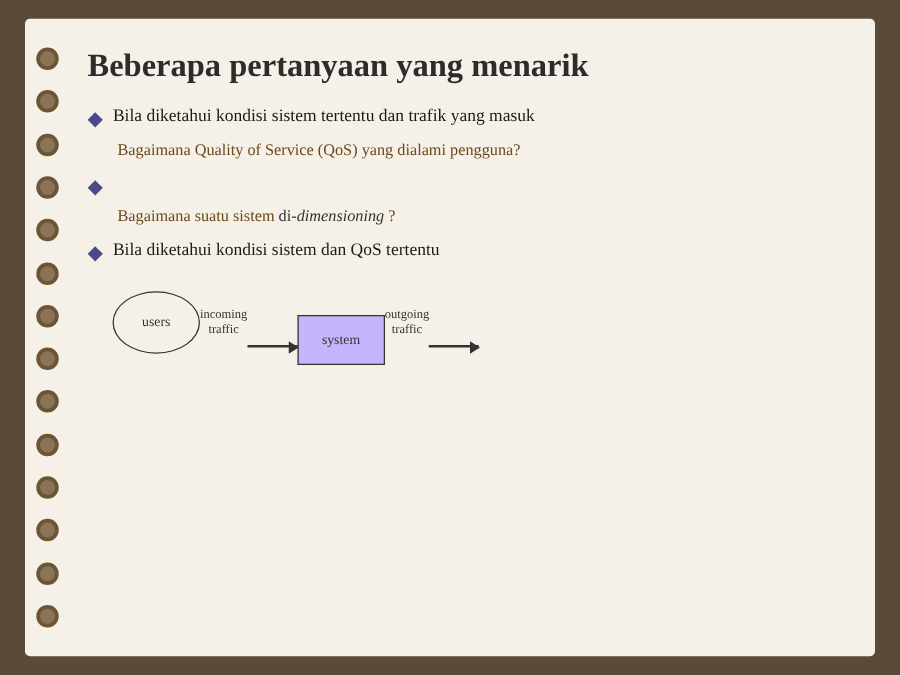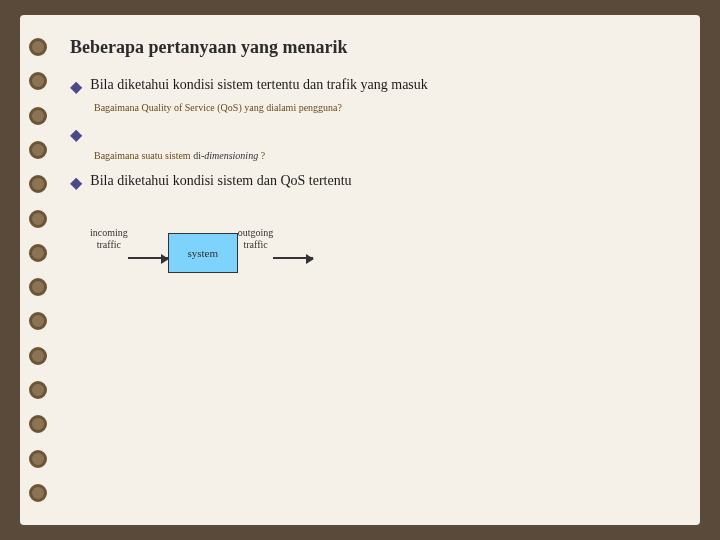--- a/index.html
+++ b/index.html
@@ -36,21 +36,21 @@
     }
     .spiral-ring {
       width: 18px;
       height: 18px;
       border-radius: 50%;
       background: #8b7355;
       border: 3px solid #6b5535;
       flex-shrink: 0;
     }
     .title {
-      font-size: 18px;
+      font-size: 26px;
       font-weight: bold;
       color: #2c2c2c;
       font-family: 'Times New Roman', serif;
       margin-bottom: 16px;
       line-height: 1.2;
     }
     .bullet-section {
       margin-bottom: 10px;
     }
     .bullet-main {
@@ -62,21 +62,21 @@
       line-height: 1.4;
     }
     .bullet-diamond {
       color: #4a4a8a;
       font-size: 16px;
       margin-right: 8px;
       flex-shrink: 0;
       margin-top: 1px;
     }
     .sub-text {
-      font-size: 10px;
+      font-size: 13px;
       color: #6b4a1a;
       margin-left: 24px;
       margin-bottom: 8px;
       font-style: normal;
     }
     .sub-text em {
       font-style: italic;
       margin-top: 18px;
     }
     .diagram-users {
@@ -103,21 +103,21 @@
       position: absolute;
       right: -1px;
       top: -5px;
       border-left: 8px solid #333;
       border-top: 5px solid transparent;
       border-bottom: 5px solid transparent;
     }
     .diagram-system {
       width: 70px;
       height: 40px;
-      background: #7dd3fc;
+      background: #c4b5fd;
       border: 1.5px solid #333;
       display: flex;
       align-items: center;
       justify-content: center;
       font-size: 11px;
       color: #333;
       margin-top: 28px;
     }
     .diagram-wrapper {
       display: flex;
@@ -193,20 +193,26 @@
 
   <div class="bullet-section">
     <div class="bullet-main">
       <span class="bullet-diamond">◆</span>
       <span>Bila diketahui kondisi sistem dan QoS tertentu</span>
     </div>
   </div>
 
   <div class="diagram-wrapper">
 
+    <div class="diagram-item">
+      <div class="label-above"></div>
+      <div class="diagram-users">
+        <span>users</span>
+      </div>
+    </div>
 
     <div class="diagram-item">
       <div class="label-above" style="text-align:center; font-size:10px; color:#333; line-height:1.2;">incoming<br>traffic</div>
       <div class="arrow-container">
         <div class="arrow-right"></div>
       </div>
     </div>
 
     <div class="diagram-item">
       <div class="label-above"></div>

